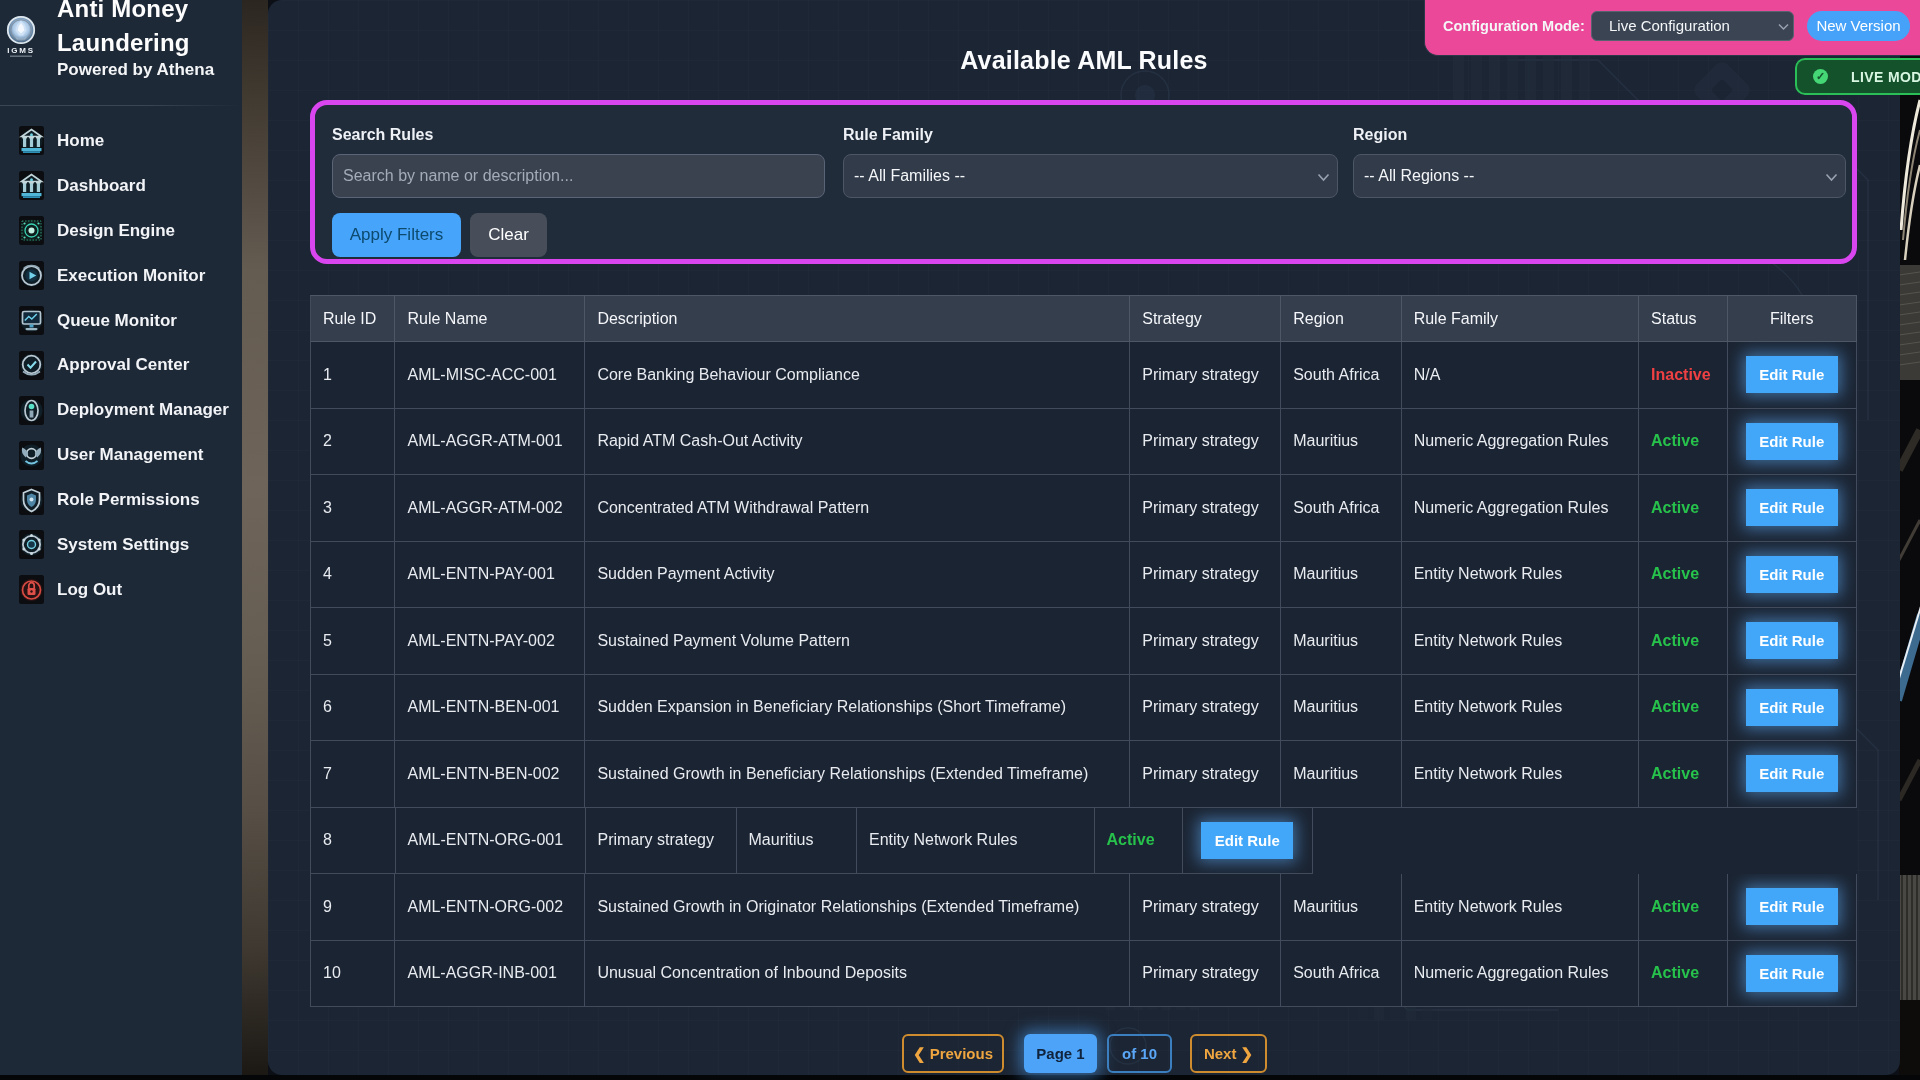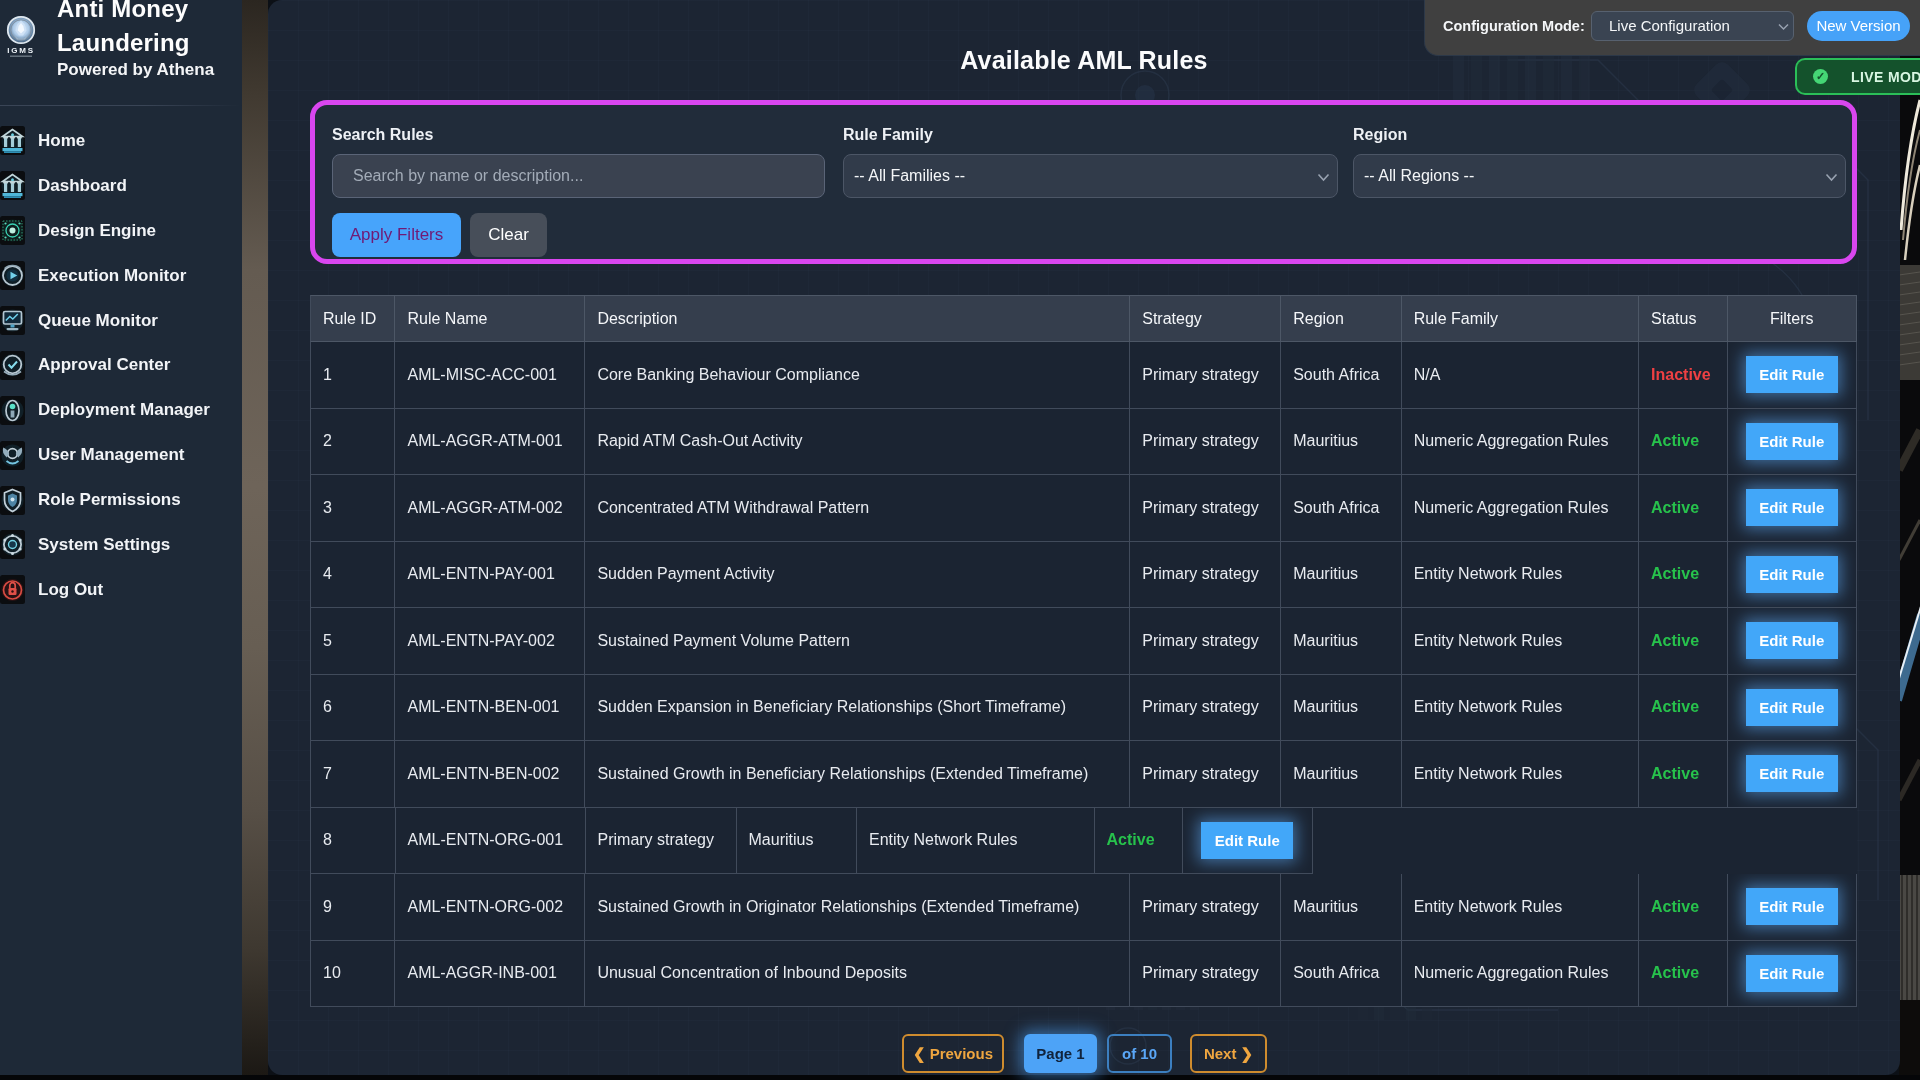--- a/index.html
+++ b/index.html
@@ -13,38 +13,38 @@
   #strip-bottom { position:absolute; left:0; top:1075px; width:1920px; height:5px; background:#050608; }
 
   
   #sidebar { position:absolute; left:0; top:0; width:242px; height:1075px; background:#1e2937; }
   #logo { position:absolute; left:6px; top:15px; width:44px; text-align:left; }
   #brand { position:absolute; left:57px; top:-8px; font-size:24px; line-height:34px; font-weight:bold; color:#fdfdfd; letter-spacing:0.2px; }
   #powered { position:absolute; left:57px; top:60px; font-size:17px; font-weight:bold; color:#f4f5f7; }
   #sdivider { position:absolute; left:0; top:105px; width:242px; height:1px;
     background:linear-gradient(90deg,#3a4556 0%,#3a4556 60%,rgba(58,69,86,0) 100%); }
   .nav { position:absolute; left:0; top:118.5px; width:242px; }
-  .nav-item { height:44.9px; display:flex; align-items:center; }
+  .nav-item { height:44.9px; display:flex; align-items:center;padding-left:19px; }
   .nic { width:25px; height:29px; margin-right:13px; flex:0 0 25px; border-radius:2px; }
   .nav-item span.lbl { font-size:17px; font-weight:bold; color:#f2f4f7; }
 
   
   #panel { position:absolute; left:268px; top:0; width:1632px; height:1075px;
     background:#1c2533; border-radius:14px; }
   #panel .grid-tex { position:absolute; inset:0; border-radius:14px;
     background-image:
       linear-gradient(rgba(125,155,195,0.045) 1px, transparent 1px),
       linear-gradient(90deg, rgba(125,155,195,0.045) 1px, transparent 1px);
     background-size:30px 30px; opacity:0.7; }
   #title { position:absolute; left:0; top:46px; width:100%; text-align:center;
     font-size:25px; font-weight:bold; color:#fbfcfd; letter-spacing:0.2px; }
 
   
   #confbar { position:absolute; left:1156px; top:0; width:496px; height:56px;
-    background:#404040; border-left:1px solid #2c3848; border-bottom:1px solid #2c3848;
+    background:#ec4899; border-left:1px solid #2c3848; border-bottom:1px solid #2c3848;
     border-radius:0 0 0 14px; }
   #confbar .clabel { position:absolute; left:18px; top:17.5px; font-size:14.5px; font-weight:bold; color:#f4f6f8; }
   #confsel { position:absolute; left:166px; top:11px; width:203px; height:30px; background:#3a4452;
     border:1px solid #57616f; border-radius:6px; color:#f4f6f8; font-size:15px; line-height:28px; padding-left:17px; }
   #confsel .chev { position:absolute; right:4px; top:11px; line-height:0; }
   #newver { position:absolute; left:382px; top:11px; width:103px; height:30px; background:#46a2f8;
     border-radius:15px; color:#fff; font-size:15px; text-align:center; line-height:30px; }
 
   
   #livemode { position:absolute; left:1795px; top:58px; width:130px; height:37px; background:#14522c;
@@ -53,28 +53,28 @@
   #livemode .ck { width:15px; height:15px; border-radius:50%; background:#45d675; margin-right:9px;
     color:#14522c; font-size:11px; font-weight:bold; text-align:center; line-height:15px; flex:0 0 15px; }
   #livemode .lm { color:#d8f6e2; font-size:14px; font-weight:bold; letter-spacing:0.4px;margin-left:14px; }
 
   
   #filters { position:absolute; left:42px; top:100px; width:1547px; height:164px;
     background:#212c3a; border:5px solid #d946ef; border-radius:17px; }
   .flabel { position:absolute; top:21px; font-size:16px; font-weight:bold; color:#eef1f5; }
   .finput { position:absolute; top:49px; height:44px; border-radius:8px; font-size:16px; }
   #fsearch { left:17px; width:493px; background:#3a4250; border:1px solid #5a6477;
-    color:#a3acb8; line-height:42px; padding-left:20px; }
+    color:#a3acb8; line-height:42px; padding-left:10px; }
   .fselect { background:#313b4a; border:1px solid #4c5666; color:#f4f6f8; line-height:42px; padding-left:10px; }
   .fselect .chev { position:absolute; right:7px; top:18px; line-height:0; }
   .chev svg { display:block; }
   #fsel1 { left:528px; width:495px; }
   #fsel2 { left:1038px; width:493px; }
   #fapply { position:absolute; left:17px; top:108px; width:129px; height:44px; background:#47a4fb;
-    border-radius:8px; color:#701a75; font-size:17px; text-align:center; line-height:44px; }
+    border-radius:8px; color:#0c4a6e; font-size:17px; text-align:center; line-height:44px; }
   #fclear { position:absolute; left:155px; top:108px; width:77px; height:44px; background:#474e59;
     border-radius:8px; color:#fff; font-size:17px; text-align:center; line-height:44px; }
 
   
   #tbl { position:absolute; left:42px; top:295px; width:1547px; }
   .trow { display:flex; width:1547px; }
   .trow > div { border-right:1px solid #414b5b; border-bottom:1px solid #414b5b; display:flex; align-items:center; padding-left:12px; white-space:nowrap; overflow:hidden; }
   .trow > div:first-child { border-left:1px solid #414b5b; }
   .thead { height:47px; background:#353e4d; }
   .thead > div { border-top:1px solid #414b5b; font-weight:normal; font-size:16px; color:#f4f6f9; border-color:#4d5766; }

